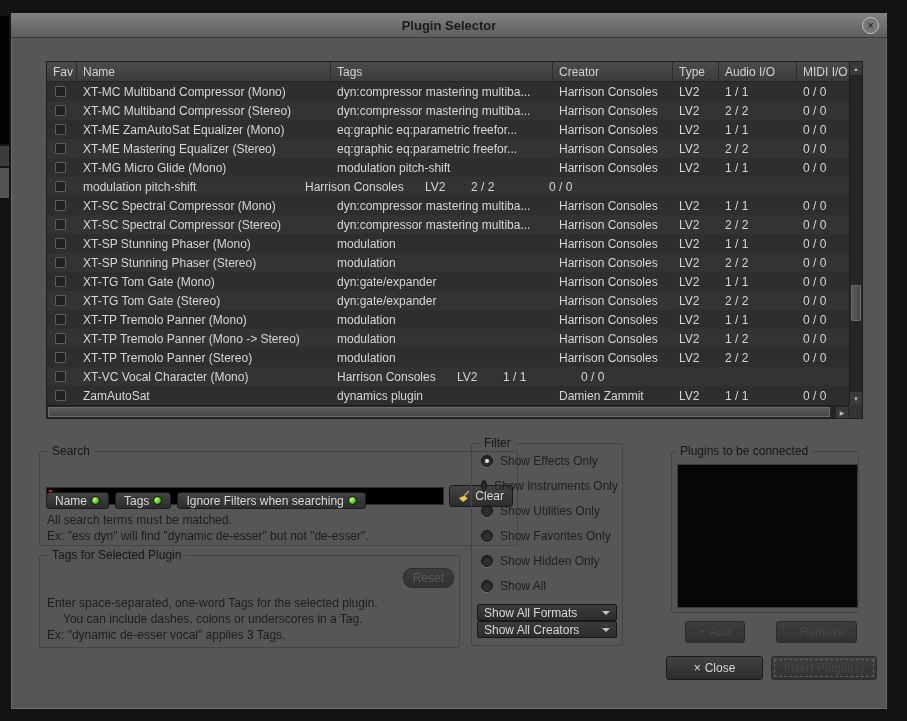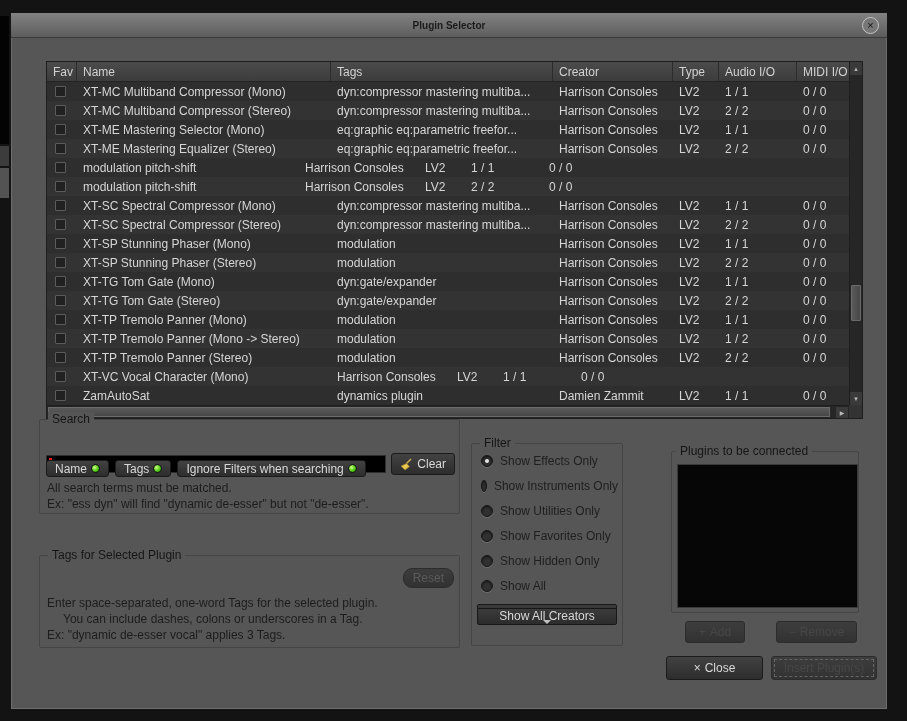--- a/index.html
+++ b/index.html
@@ -18,21 +18,21 @@
     position:absolute; left:10px; top:12px; width:878px; height:698px;
     background:#565656; border:1px solid #141414;
     box-shadow: inset 0 0 0 1px #6d6d6d;
   }
   .titlebar {
     position:relative; height:25px;
     background:linear-gradient(#828282,#5d5d5d);
     border-bottom:1px solid #3c3c3c;
     display:flex; align-items:center; justify-content:center;
   }
-  .title { font-size:10px; font-weight:bold; color:#1b1b1b; }
+  .title { font-size:13px; font-weight:bold; color:#1b1b1b; }
   .close-circle {
     position:absolute; right:8px; top:4px; width:17px; height:17px;
     border-radius:50%; border:1px solid #c6c6c6; background:#777;
     color:#161616; display:flex; align-items:center; justify-content:center;
     font-size:11px; line-height:1;
   }
 
   
   .table-wrap {
     position:absolute; left:35px; top:48px; width:817px; height:358px;
@@ -69,21 +69,21 @@
     background:linear-gradient(#5a5a5a,#474747); border:1px solid #6b6b6b; }
   .hscroll .sarrow { position:absolute; right:1px; top:1px; width:12px; height:11px; }
   .scorner { position:absolute; right:0; bottom:0; width:13px; height:13px; background:#333; }
 
   
   .frame { position:absolute; border:1px solid #454545; border-radius:2px; }
   .frame-label { position:absolute; top:-8px; left:8px; background:#565656;
     padding:0 4px; font-size:12px; color:#161616; white-space:nowrap; }
   .help { position:absolute; font-size:12px; color:#1d1d1d; white-space:nowrap; }
 
-  .search-frame { left:28px; top:406px; width:421px; height:95px; }
+  .search-frame { left:28px; top:438px; width:479px; height:95px; }
   .search-row { position:absolute; left:6px; top:12px; right:4px; height:22px;
     display:flex; gap:5px; align-items:center;margin-top:21px; }
   .search-input { flex:1; height:18px; background:#000; border:1px solid #2e2e2e; position:relative; }
   .caret { position:absolute; left:2px; top:2px; bottom:2px; width:3px; background:#e02020; }
 
   .btn { display:inline-flex; align-items:center; justify-content:center; gap:4px;
     background:linear-gradient(#424242,#2d2d2d); border:1px solid #1b1b1b;
     border-radius:3px; color:#d8d8d8; font-size:12px; font-family:inherit; cursor:default; }
   .btn.disabled { color:#474747; background:linear-gradient(#3d3d3d,#323232); border-color:#2c2c2c; }
   .clear-btn { height:22px; padding:0 8px; }
@@ -113,21 +113,21 @@
     width:4px; height:4px; border-radius:50%; background:#e8e8e8; }
   .radio-label { font-size:12px; color:#202020; white-space:nowrap; }
   .dropdown { position:absolute; left:5px; right:5px; height:17px;
     background:linear-gradient(#3b3b3b,#2c2c2c); border:1px solid #181818;
     border-radius:2px; color:#d8d8d8; font-size:12px;
     display:flex; align-items:center; padding:0 6px; }
   .dd-label { flex:1; overflow:hidden; white-space:nowrap; }
   .dd-arrow { width:0; height:0; border-left:4px solid transparent;
     border-right:4px solid transparent; border-top:4px solid #c2c2c2; }
   .dd-formats { top:160px; }
-  .dd-creators { top:164px;flex-direction:column; }
+  .dd-creators { top:177px; }
 
   .connected-frame { left:660px; top:438px; width:188px; height:162px; }
   .connected-frame .frame-label { left:4px; }
   .connected-list { position:absolute; left:5px; top:12px; right:0; bottom:4px;
     background:#060606; border:1px solid #3a3a3a; }
   .add-btn { position:absolute; left:674px; top:608px; width:60px; height:22px; }
   .remove-btn { position:absolute; left:765px; top:608px; width:81px; height:22px; }
   .bicon { font-size:12px; line-height:1; }
 
   .close-btn { position:absolute; left:655px; top:643px; width:97px; height:24px; }
@@ -180,21 +180,21 @@
         <div class="td c-tags">dyn:compressor mastering multiba...</div>
         <div class="td c-creator">Harrison Consoles</div>
         <div class="td c-type">LV2</div>
         <div class="td c-audio">2 / 2</div>
         <div class="td c-midi">0 / 0</div>
       </div>
         <div class="tr">
         <div class="td c-fav">
             <span class="checkbox"></span>
           </div>
-        <div class="td c-name">XT-ME Mastering Selector (Mono)</div>
+        <div class="td c-name">XT-ME ZamAutoSat Equalizer (Mono)</div>
         <div class="td c-tags">eq:graphic eq:parametric freefor...</div>
         <div class="td c-creator">Harrison Consoles</div>
         <div class="td c-type">LV2</div>
         <div class="td c-audio">1 / 1</div>
         <div class="td c-midi">0 / 0</div>
       </div>
         <div class="tr">
         <div class="td c-fav">
             <span class="checkbox"></span>
           </div>
@@ -202,20 +202,21 @@
         <div class="td c-tags">eq:graphic eq:parametric freefor...</div>
         <div class="td c-creator">Harrison Consoles</div>
         <div class="td c-type">LV2</div>
         <div class="td c-audio">2 / 2</div>
         <div class="td c-midi">0 / 0</div>
       </div>
         <div class="tr">
         <div class="td c-fav">
             <span class="checkbox"></span>
           </div>
+        <div class="td c-name">XT-MG Micro Glide (Mono)</div>
         <div class="td c-tags">modulation pitch-shift</div>
         <div class="td c-creator">Harrison Consoles</div>
         <div class="td c-type">LV2</div>
         <div class="td c-audio">1 / 1</div>
         <div class="td c-midi">0 / 0</div>
       </div>
         <div class="tr">
         <div class="td c-fav">
             <span class="checkbox"></span>
           </div>

